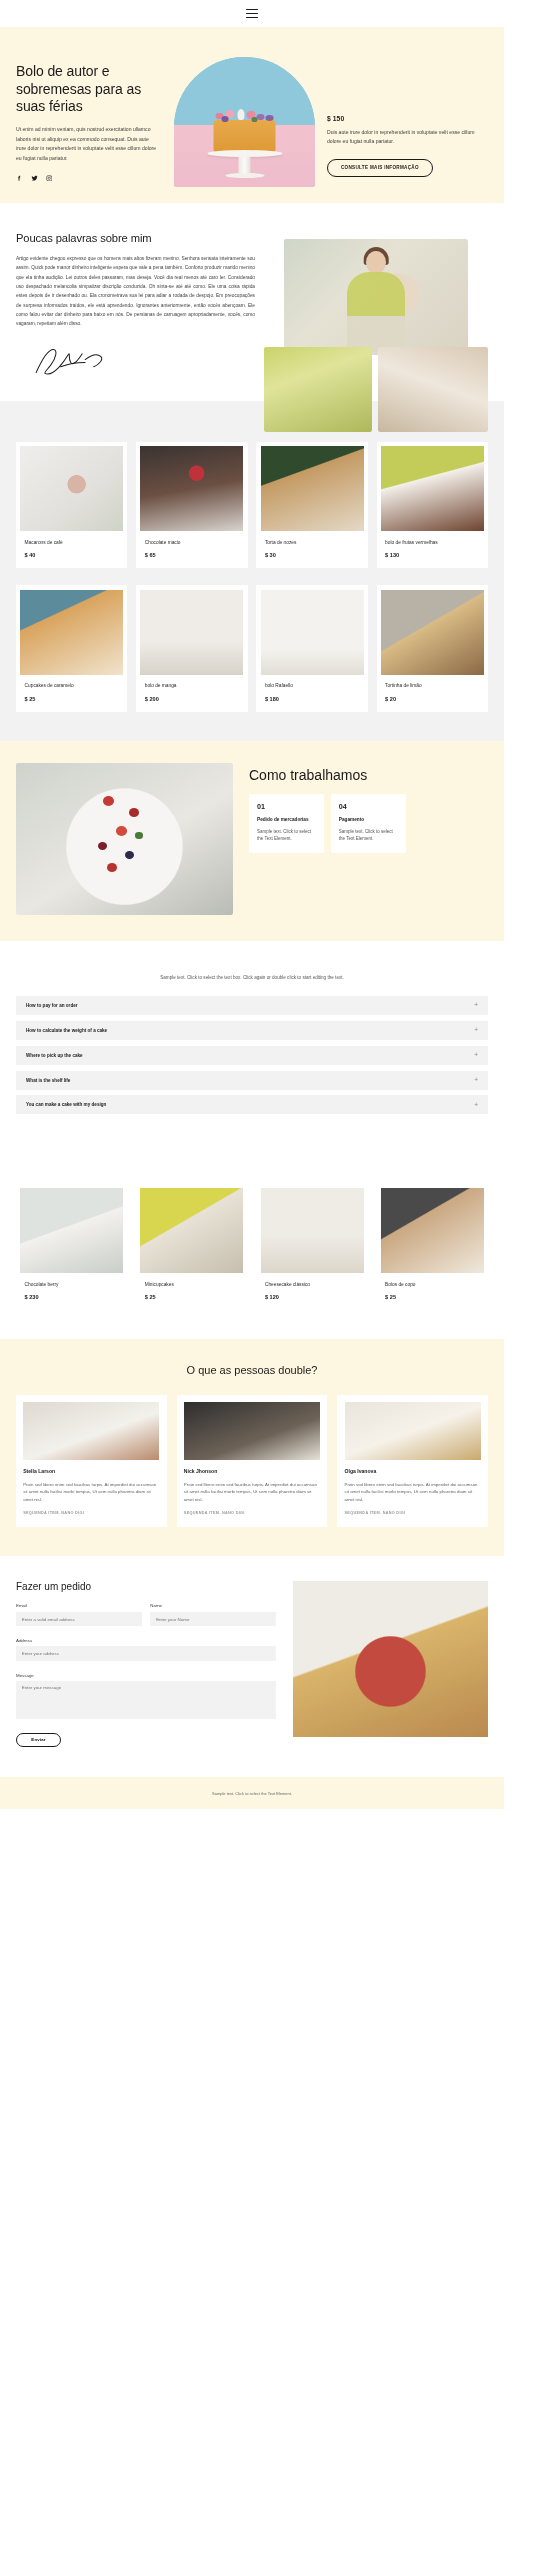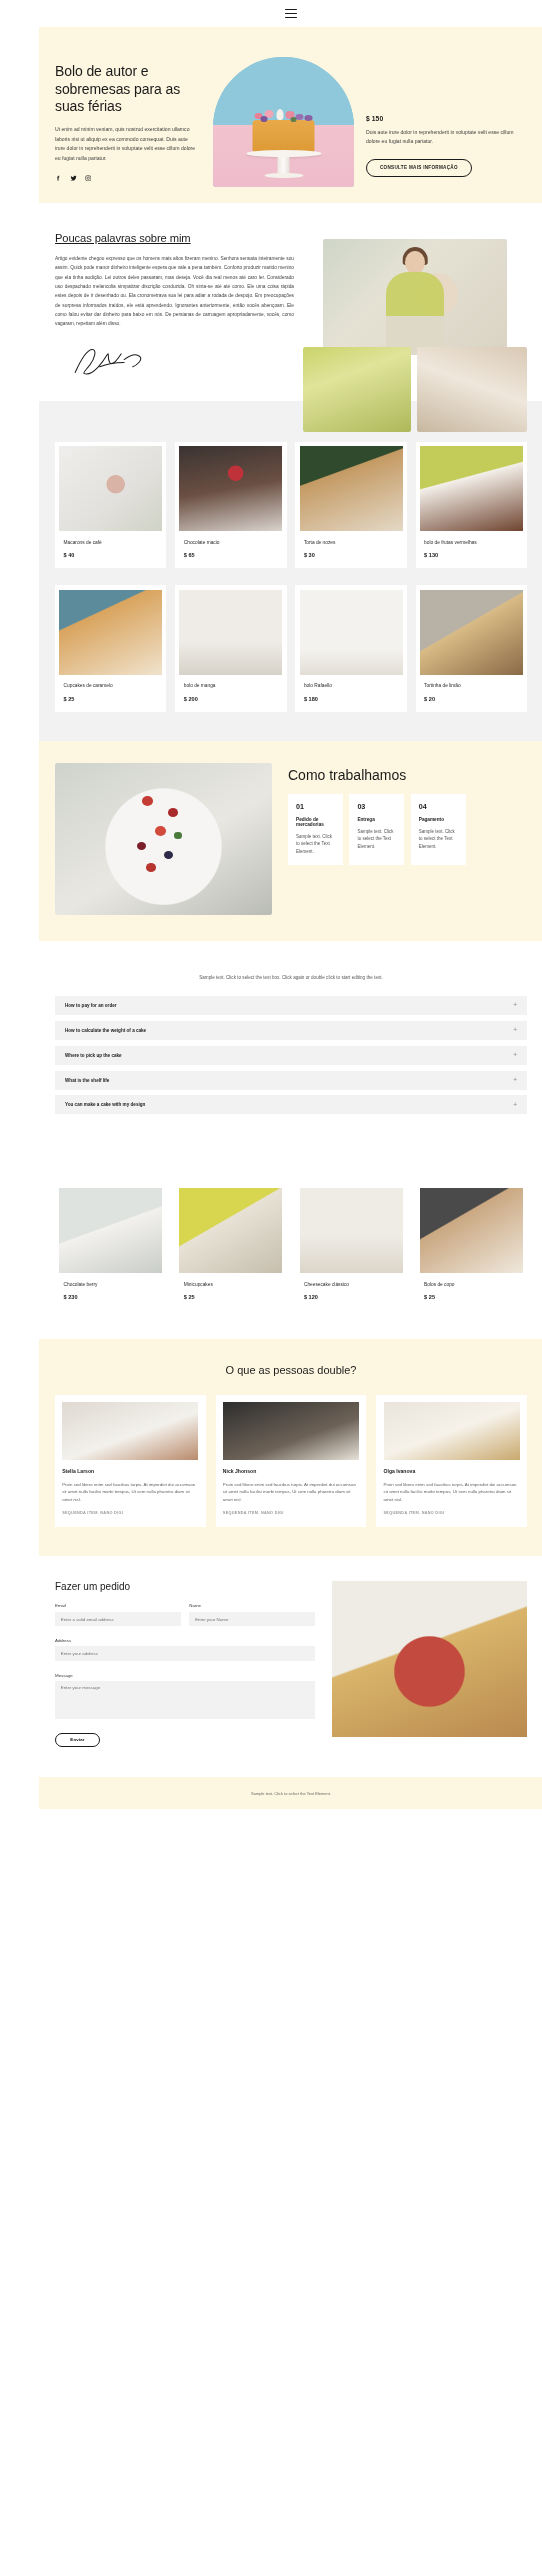--- a/index.html
+++ b/index.html
@@ -3,21 +3,21 @@
 <meta charset="utf-8">
 <style>
   * { box-sizing: border-box; margin: 0; padding: 0; }
   body {
     width: 542px;
     font-family: "Liberation Sans", sans-serif;
     color: #1b1b1b;
     background: #ffffff;
     -webkit-font-smoothing: antialiased;
   }
-  .page { width: 504px; position: relative; overflow: hidden; margin-left: 39px; }
+  .page { width: 504px; position: relative; overflow: hidden; }
 
   
   .topbar {
     height: 27px;
     background: #ffffff;
     display: flex;
     align-items: center;
     justify-content: center;
   }
   .burger { width: 11.6px; height: 9.4px; display: flex; flex-direction: column; justify-content: space-between; cursor: pointer; }
@@ -90,21 +90,21 @@
     letter-spacing: 0.3px;
     background: transparent;
     color: #1b1b1b;
     cursor: pointer;
     font-family: inherit;
   }
 
   
   .about { background: #fff; padding: 29px 16px 24.6px 16px; position: relative; display: flex; }
   .about-left { width: 250px; }
-  .sec-title { font-size: 11.2px; font-weight: 400; letter-spacing: -0.1px; text-decoration: underline; }
+  .sec-title { font-size: 11.2px; font-weight: 400; letter-spacing: -0.1px; }
   .about-body { margin-top: 10px; font-size: 4.8px; line-height: 1.95; color: #3f3f3f; text-align: justify; width: 239px; }
   .signature { margin-top: 16px; width: 108px; height: 32px; }
   .about-right { position: absolute; right: 16px; top: 36px; width: 224px; }
   .about-photos { position: relative; height: 194px; }
   .ph { position: absolute; overflow: hidden; background: #ddd; }
   .ph1 { left: 20px; top: 0; width: 184px; height: 116px; border-radius: 2.2px;
     background:
       radial-gradient(circle at 62% 48%, #e8d9c7 0 16%, transparent 17%),
       linear-gradient(135deg,#cfd6c8 0%, #e5e2d4 40%, #d9d3c3 100%); }
   .ph2 { left: 0; top: 108px; width: 108px; height: 85px; border-radius: 2.2px;
@@ -135,21 +135,21 @@
   .im-limao { background: linear-gradient(150deg,#b8b2a6 0 42%, #d9bb86 43%, #8a6a46 100%); }
 
   
   .how { background: #fdf6e0; padding: 22px 16px 26px 16px; display: flex; gap: 16px; }
   .how-img { width: 217px; height: 152px; border-radius: 2.2px;
     background: radial-gradient(circle at 50% 55%, #f6f5f3 0 42%, transparent 43%), linear-gradient(150deg,#cfd3cc,#e9e7e2 55%, #b9bcb4); }
   .how-plate { width: 100%; height: 100%; position: relative; }
   .berry { position: absolute; border-radius: 50%; }
   .how-right { flex: 1; padding-top: 4.3px; }
   .how-title { font-size: 14px; font-weight: 400; }
-  .steps { display: grid; grid-template-columns: 1fr 1fr 1fr 1fr; gap: 6.5px; margin-top: 11.6px; }
+  .steps { display: grid; grid-template-columns: 1fr 1fr 1fr; gap: 6.5px; margin-top: 11.6px; }
   .step { background: #fff; padding: 8px 8px 10px 8px; }
   .step-num { font-size: 7.2px; font-weight: 700; letter-spacing: -0.1px; }
   .step-name { margin-top: 5.8px; font-size: 4.7px; font-weight: 700; }
   .step-text { margin-top: 5.8px; font-size: 4.5px; line-height: 1.65; color: #555; }
 
   
   .faq { background: #fff; padding: 27.5px 16px 30px 16px; }
   .faq-sub { text-align: center; margin-top: 7.2px; font-size: 4.6px; color: #5a5a5a; }
   .faq-list { margin-top: 16px; display: flex; flex-direction: column; gap: 5.8px; }
   .faq-item { background: #f2f2f2; height: 19px; display: flex; align-items: center; justify-content: space-between; padding: 0 10px; cursor: pointer; }
@@ -352,25 +352,20 @@
     </div>
     <div class="how-right">
       <h2 class="how-title">Como trabalhamos</h2>
       <div class="steps">
         <div class="step">
           <div class="step-num">01</div>
           <div class="step-name">Pedido de mercadorias</div>
           <div class="step-text">Sample text. Click to select the Text Element.</div>
         </div>
         <div class="step">
-          <div class="step-num">03</div>
-          <div class="step-name">Entrega</div>
-          <div class="step-text">Sample text. Click to select the Text Element.</div>
-        </div>
-        <div class="step">
           <div class="step-num">04</div>
           <div class="step-name">Pagamento</div>
           <div class="step-text">Sample text. Click to select the Text Element.</div>
         </div>
       </div>
     </div>
   </section>
 
   <section class="faq">
     <p class="faq-sub">Sample text. Click to select the text box. Click again or double click to start editing the text.</p>

